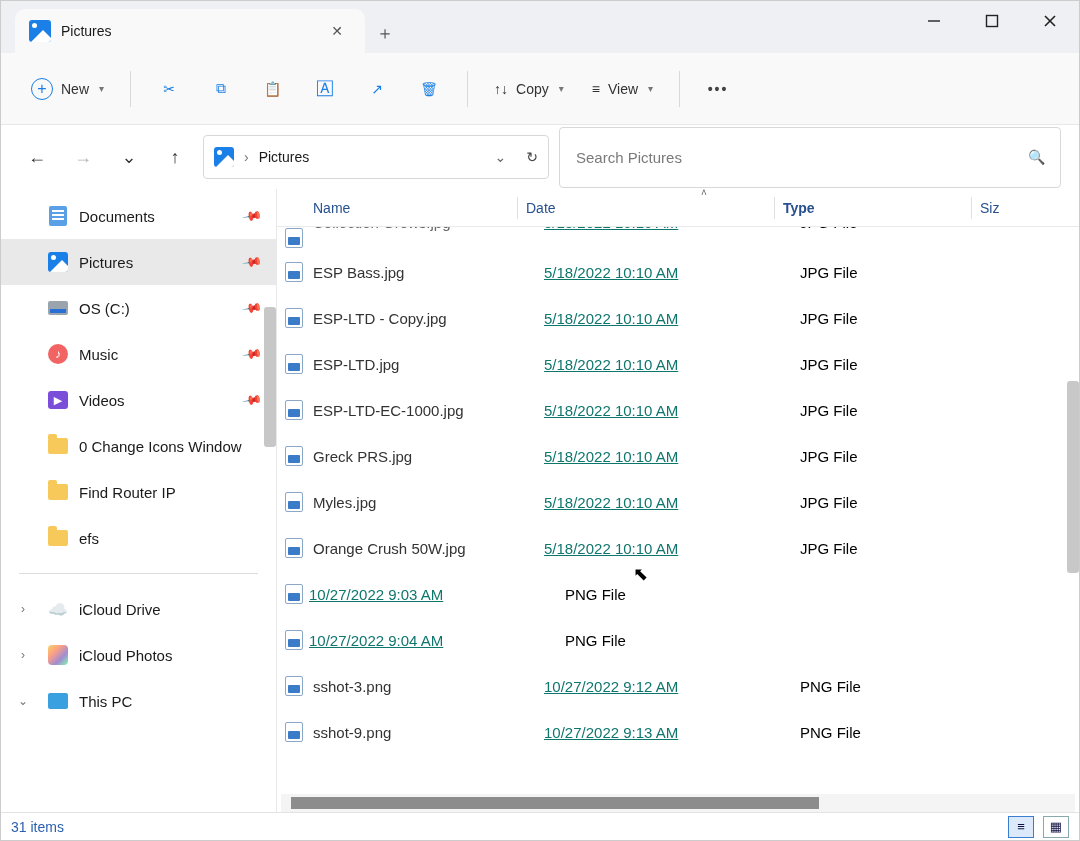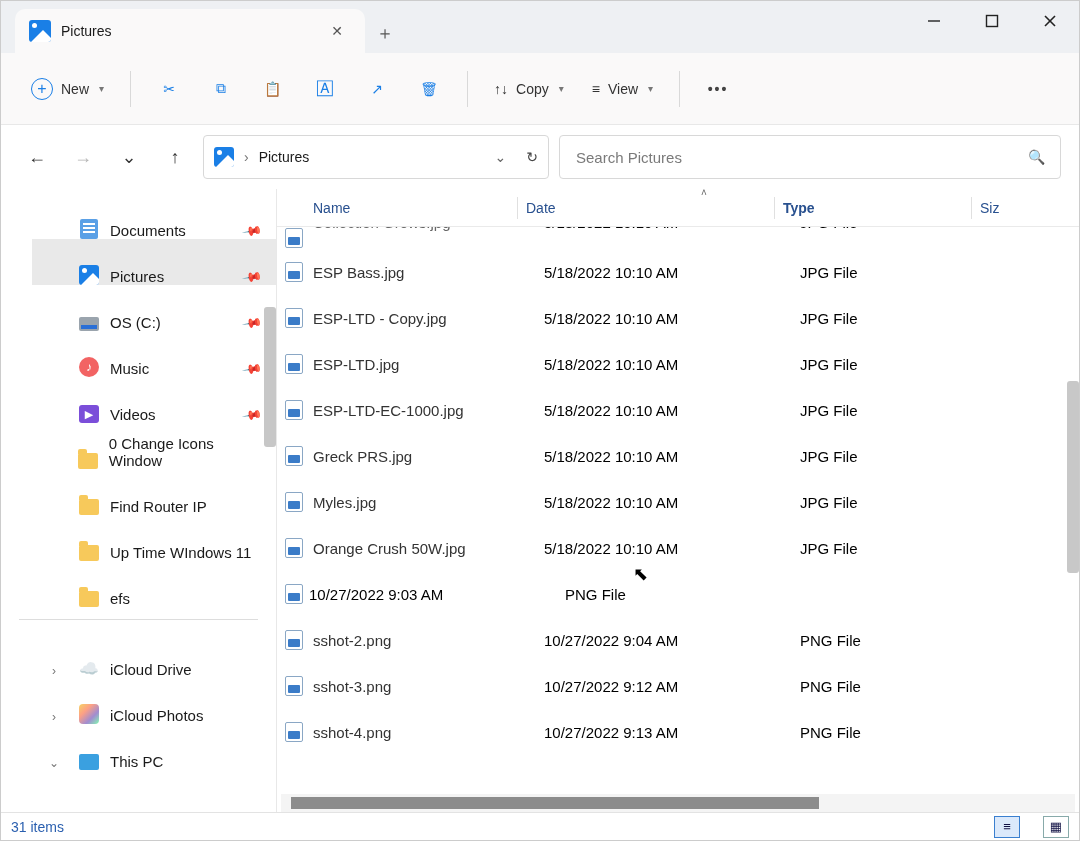--- a/index.html
+++ b/index.html
@@ -26,28 +26,28 @@
   .tbtn .chev { font-size:10px; color:#777; margin-left:2px;}
   .sep { width:1px; height:36px; background:#d9d9d9; margin:0 10px; }
   .plus-circle { width:22px;height:22px;border:1.5px solid #1a7fe6;border-radius:50%;display:flex;align-items:center;justify-content:center;color:#1a7fe6;font-size:16px;line-height:1; }
 
   
   .navrow { height:64px; display:flex; align-items:center; padding:0 18px; gap:10px; }
   .navbtn { width:36px; height:36px; display:flex; align-items:center; justify-content:center; color:#333; font-size:18px; }
   .navbtn.dis { color:#b5b5b5; }
   .address { flex:0 0 346px; height:44px; border:1px solid #d8d8d8; border-radius:4px; display:flex; align-items:center; padding:0 10px; gap:10px; }
   .address .grow { flex:1; }
-  .search { flex:1; height:44px; border:1px solid #d8d8d8; border-radius:4px; display:flex; align-items:center; padding:0 14px; color:#777; }
+  .search { flex:1; height:61px; border:1px solid #d8d8d8; border-radius:4px; display:flex; align-items:center; padding:0 14px; color:#777; }
   .search input { border:none; outline:none; flex:1; font-size:15px; color:#333; }
   .search input::placeholder { color:#7a7a7a; }
 
   
   .body { flex:1; display:flex; min-height:0; }
   .sidebar { width:276px; border-right:1px solid #e8e8e8; overflow:hidden; position:relative; padding-top:4px;}
-  .side-item { height:46px; display:flex; align-items:flex-end; gap:10px; padding:0 14px 0 46px; position:relative; font-size:15px;margin-left:31px;}
+  .side-item { height:46px; display:flex; align-items:center; gap:10px; padding:0 14px 0 46px; position:relative; font-size:15px;}
   .side-item.sel { background:#e9e9e9; }
   .side-item .pin { position:absolute; right:16px; color:#888; font-size:13px; transform:rotate(35deg);}
   .side-item .exp { position:absolute; left:14px; color:#777; font-size:12px; width:16px; text-align:center;}
   .side-item .ic { width:22px; display:flex; justify-content:center; }
   .side-divider { height:1px; background:#ddd; margin:12px 18px; }
   .side-scroll { position:absolute; right:0; top:118px; width:12px; height:140px; background:#c7c7c7; border-radius:3px;}
 
   .folder-ic { width:20px;height:16px;background:#f7c95b;border-radius:2px;position:relative; }
   .folder-ic::before{content:"";position:absolute;top:-4px;left:0;width:9px;height:5px;background:#f7c95b;border-radius:2px 2px 0 0;}
   .doc-ic { width:18px;height:20px;background:#5aa0e6;border-radius:2px;position:relative;}
@@ -71,30 +71,30 @@
   .c-size { flex:1; }
   .vline { width:1px; height:22px; background:#e0e0e0; }
   .rows { flex:1; overflow:hidden; position:relative;}
   .row { height:46px; display:flex; align-items:center; font-size:15px; color:#333; }
   .row.clip { height:22px; overflow:hidden; color:#666;}
   .row.clip .r-name,.row.clip .r-date,.row.clip .r-type{position:relative; top:-16px;}
   .r-ic { width:32px; display:flex; justify-content:flex-end; padding-right:6px;}
   .img-file-ic{width:18px;height:20px;border:1px solid #8aa7c5;border-radius:2px;background:#fff;position:relative;}
   .img-file-ic::after{content:"";position:absolute;left:2px;right:2px;bottom:2px;top:8px;background:#3b7cc8;border-radius:1px;}
   .r-name { width:235px; padding-left:4px; white-space:nowrap; overflow:hidden; text-overflow:ellipsis;}
-  .r-date { width:256px; color:#000000; }
+  .r-date { width:256px; color:#0f766e;text-decoration:underline; }
   .r-type { width:196px; color:#000000; }
   .hscroll { height:18px; background:#f4f4f4; margin:0 4px; position:relative;}
   .hscroll-thumb{position:absolute;left:10px;top:3px;height:12px;width:528px;background:#8c8c8c;}
   .right-scroll{position:absolute;right:0;top:154px;width:12px;height:192px;background:#c8c8c8;border-radius:3px;}
 
   .cursor { position:absolute; left:356px; top:336px; font-size:18px; color:#000; pointer-events:none;}
 
   
-  .status { height:28px; border-top:1px solid #e3e3e3; display:flex; align-items:center; padding:0 10px; font-size:14px; color:#2a5faf; gap:23px;}
+  .status { height:28px; border-top:1px solid #e3e3e3; display:flex; align-items:center; padding:0 10px; font-size:14px; color:#2a5faf; gap:9px;}
   .status .grow{flex:1;}
   .viewbtn { width:26px;height:22px;border:1px solid #8aa;display:flex;align-items:center;justify-content:center;font-size:13px;color:#114;}
   .viewbtn.sel{background:#dbe9fb;border-color:#3a7fcf;}
 </style>
 </head>
 <body>
 
 <div class="window">
 
   <div class="titlebar">
@@ -213,26 +213,20 @@
             <span class="ic">
               <span class="folder-ic"></span>
             </span>
             <span>0 Change Icons Window</span>
           </div>
           <div class="side-item">
             <span class="ic">
               <span class="folder-ic"></span>
             </span>
             <span>Find Router IP</span>
-          </div>
-          <div class="side-item">
-            <span class="ic">
-              <span class="folder-ic"></span>
-            </span>
-            <span>Up Time WIndows 11</span>
           </div>
           <div class="side-item">
             <span class="ic">
               <span class="folder-ic"></span>
             </span>
             <span>efs</span>
           </div>
         </div>
       <div class="side-divider"></div>
       <div id="side-cloud">
@@ -343,37 +337,36 @@
             <span class="r-ic">
               <span class="img-file-ic"></span>
             </span>
             <span class="r-date">10/27/2022 9:03 AM</span>
             <span class="r-type">PNG File</span>
           </div>
           <div class="row">
             <span class="r-ic">
               <span class="img-file-ic"></span>
             </span>
-            <span class="r-name">sshot-2.png</span>
             <span class="r-date">10/27/2022 9:04 AM</span>
             <span class="r-type">PNG File</span>
           </div>
           <div class="row">
             <span class="r-ic">
               <span class="img-file-ic"></span>
             </span>
             <span class="r-name">sshot-3.png</span>
             <span class="r-date">10/27/2022 9:12 AM</span>
             <span class="r-type">PNG File</span>
           </div>
           <div class="row">
             <span class="r-ic">
               <span class="img-file-ic"></span>
             </span>
-            <span class="r-name">sshot-4.png</span>
+            <span class="r-name">sshot-9.png</span>
             <span class="r-date">10/27/2022 9:13 AM</span>
             <span class="r-type">PNG File</span>
           </div>
         </div>
       <div class="hscroll">
         <div class="hscroll-thumb"></div>
       </div>
     </div>
   </div>
 

